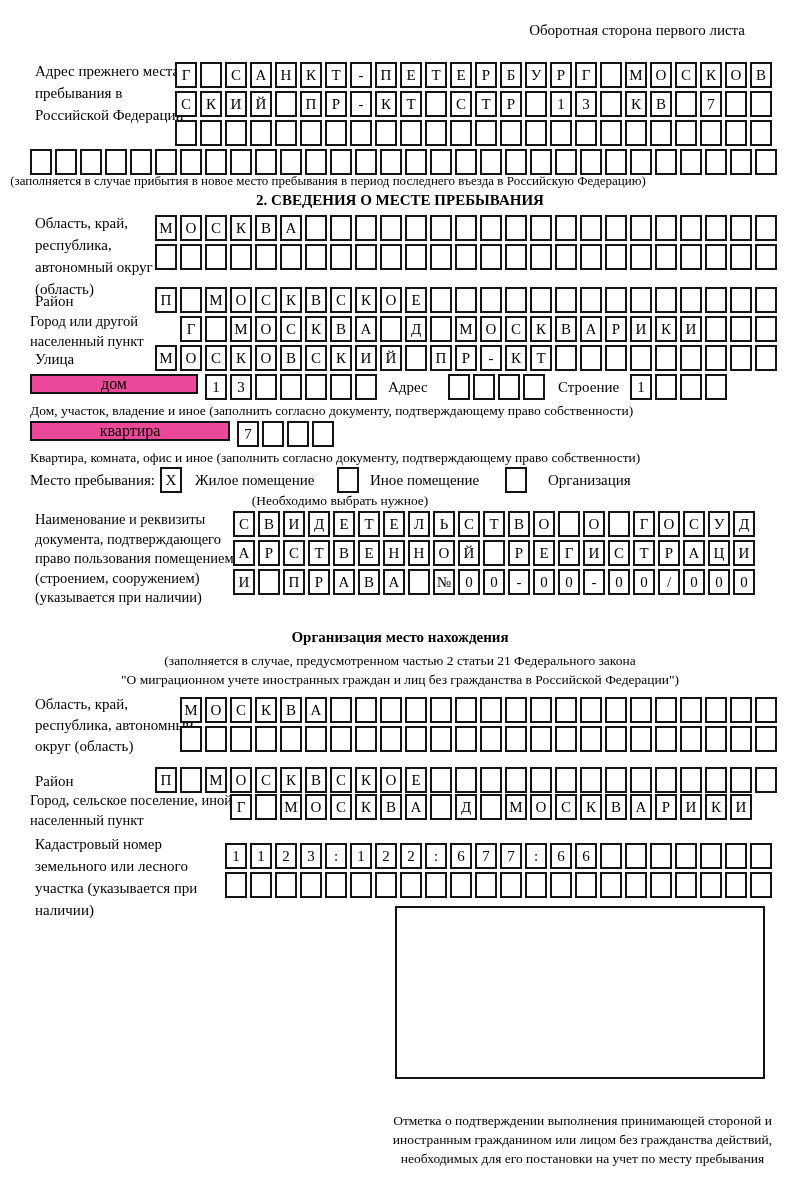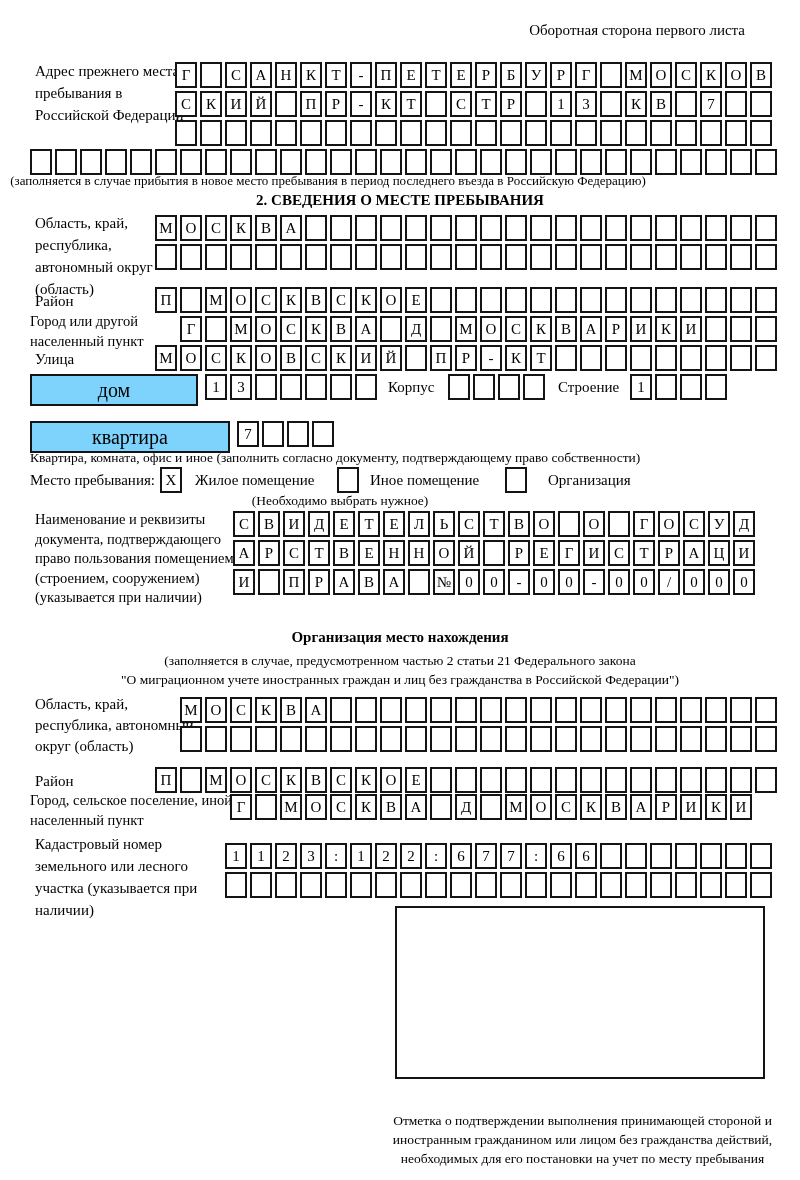--- a/index.html
+++ b/index.html
@@ -13,23 +13,23 @@
   .cells { display:flex; }
   .cell {
     box-sizing:border-box; flex:none;
     width:22px; height:26px; margin-right:3px;
     border:2px solid #141414; background:#fff;
     display:flex; align-items:center; justify-content:center;
     font-size:15px; line-height:1;
   }
   .rowstack .cells { margin-bottom:3px; }
   .widebox {
-    box-sizing:border-box; height:32px; border:2px solid #141414;
+    box-sizing:border-box; height:20px; border:2px solid #141414;
     display:flex; align-items:center; justify-content:center;
-    font-size:20px; background:#7dd3fc;
+    font-size:16px; background:#ec4899;
   }
   .label { font-size:15px; line-height:22px; }
   .label-sm { font-size:14.5px; line-height:19.5px; }
   .note { font-size:13px; }
   .note-md { font-size:13.5px; }
   .title { font-size:15px; font-weight:bold; }
   .center { text-align:center; }
   .right { text-align:right; }
   .stampbox { box-sizing:border-box; border:2px solid #141414; background:#fff; }
 </style>
@@ -304,34 +304,35 @@
   <div class="abs widebox" style="left:30px;top:374px;width:168px;">дом</div>
   <div class="abs cells" style="left:205px;top:374px;">
       <div class="cell">1</div>
       <div class="cell">3</div>
       <div class="cell"></div>
       <div class="cell"></div>
       <div class="cell"></div>
       <div class="cell"></div>
       <div class="cell"></div>
     </div>
-  <div class="abs label" style="left:388px;top:376px;">Корпус</div>
+  <div class="abs label" style="left:388px;top:376px;">Адрес</div>
   <div class="abs cells" style="left:448px;top:374px;">
       <div class="cell"></div>
       <div class="cell"></div>
       <div class="cell"></div>
       <div class="cell"></div>
     </div>
   <div class="abs label" style="left:558px;top:376px;">Строение</div>
   <div class="abs cells" style="left:630px;top:374px;">
       <div class="cell">1</div>
       <div class="cell"></div>
       <div class="cell"></div>
       <div class="cell"></div>
     </div>
+  <div class="abs note-md" style="left:30px;top:403px;">Дом, участок, владение и иное (заполнить согласно документу, подтверждающему право собственности)</div>
 
   <div class="abs widebox" style="left:30px;top:421px;width:200px;">квартира</div>
   <div class="abs cells" style="left:237px;top:421px;">
       <div class="cell">7</div>
       <div class="cell"></div>
       <div class="cell"></div>
       <div class="cell"></div>
     </div>
   <div class="abs note-md" style="left:30px;top:450px;">Квартира, комната, офис и иное (заполнить согласно документу, подтверждающему право собственности)</div>
 

